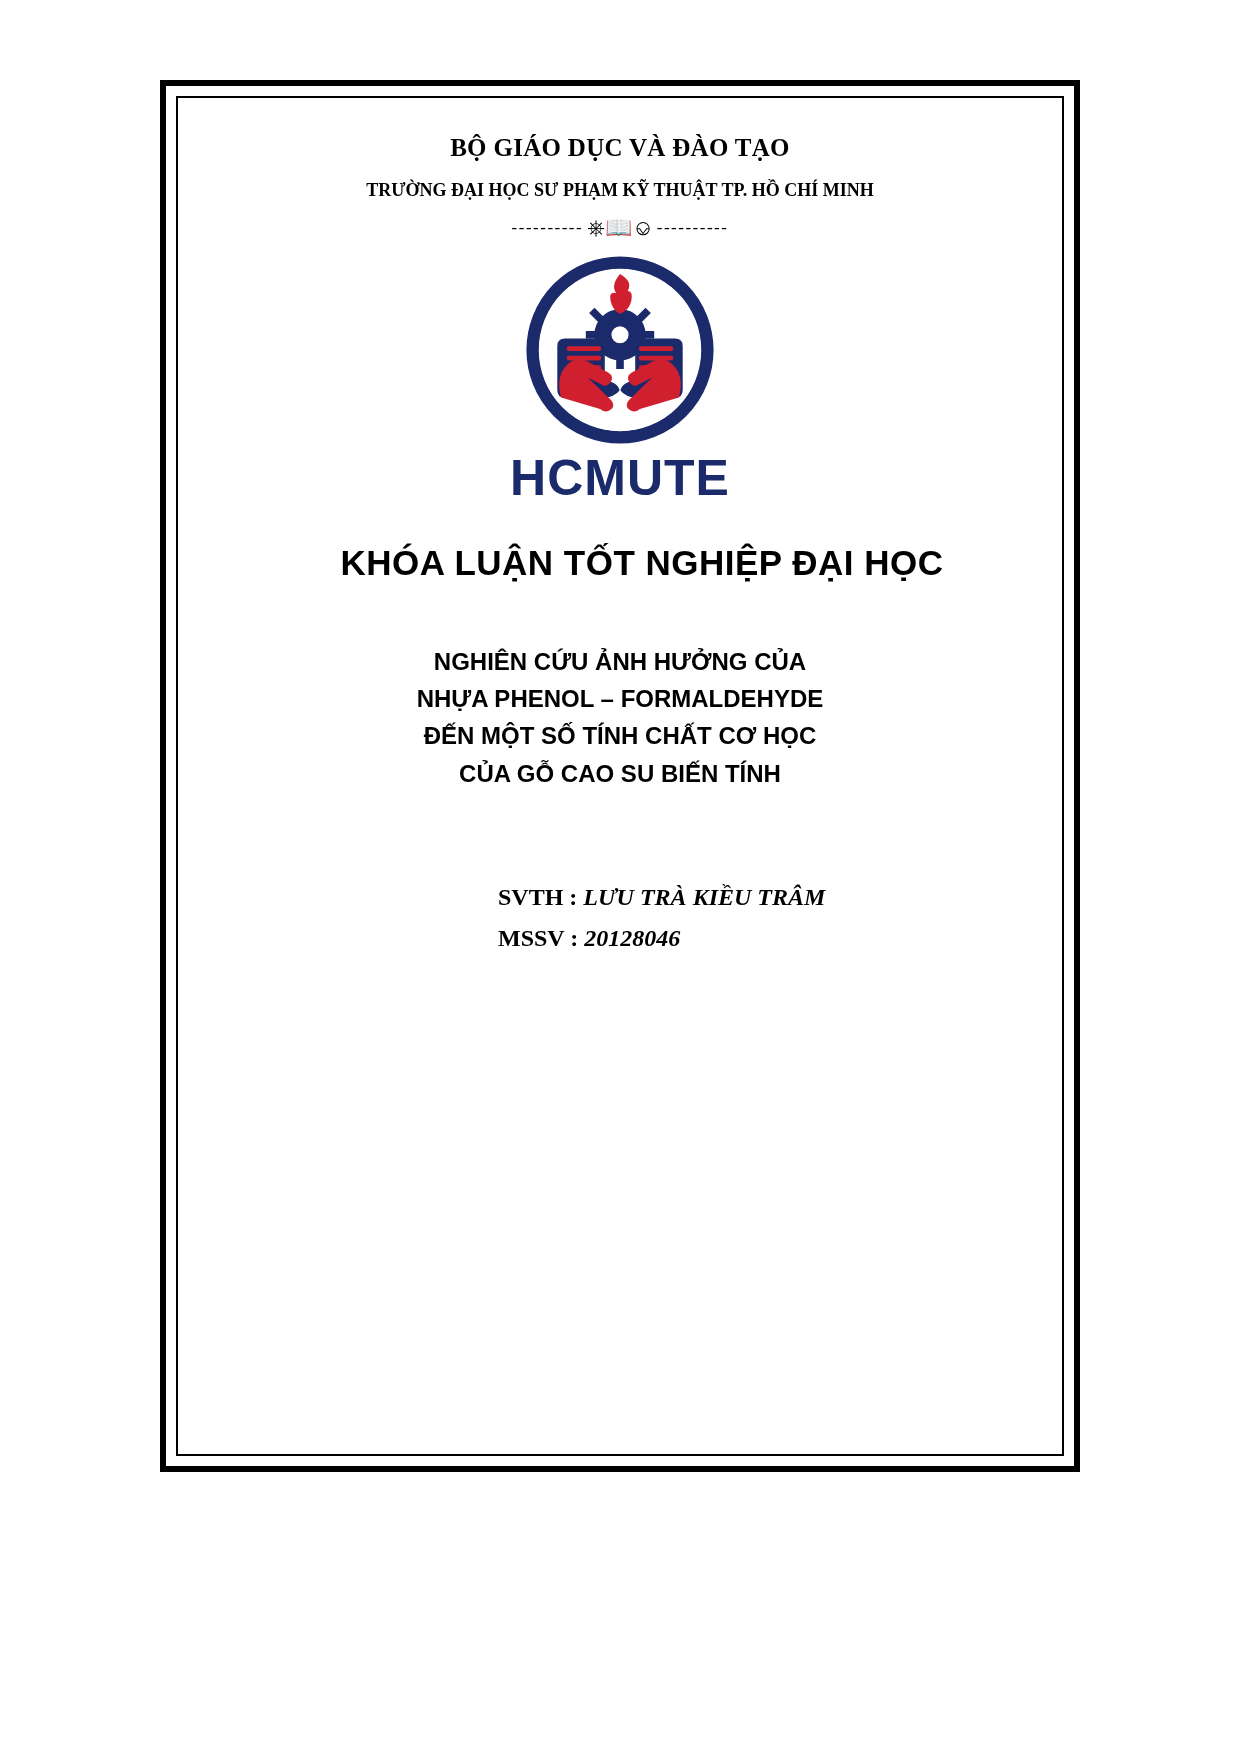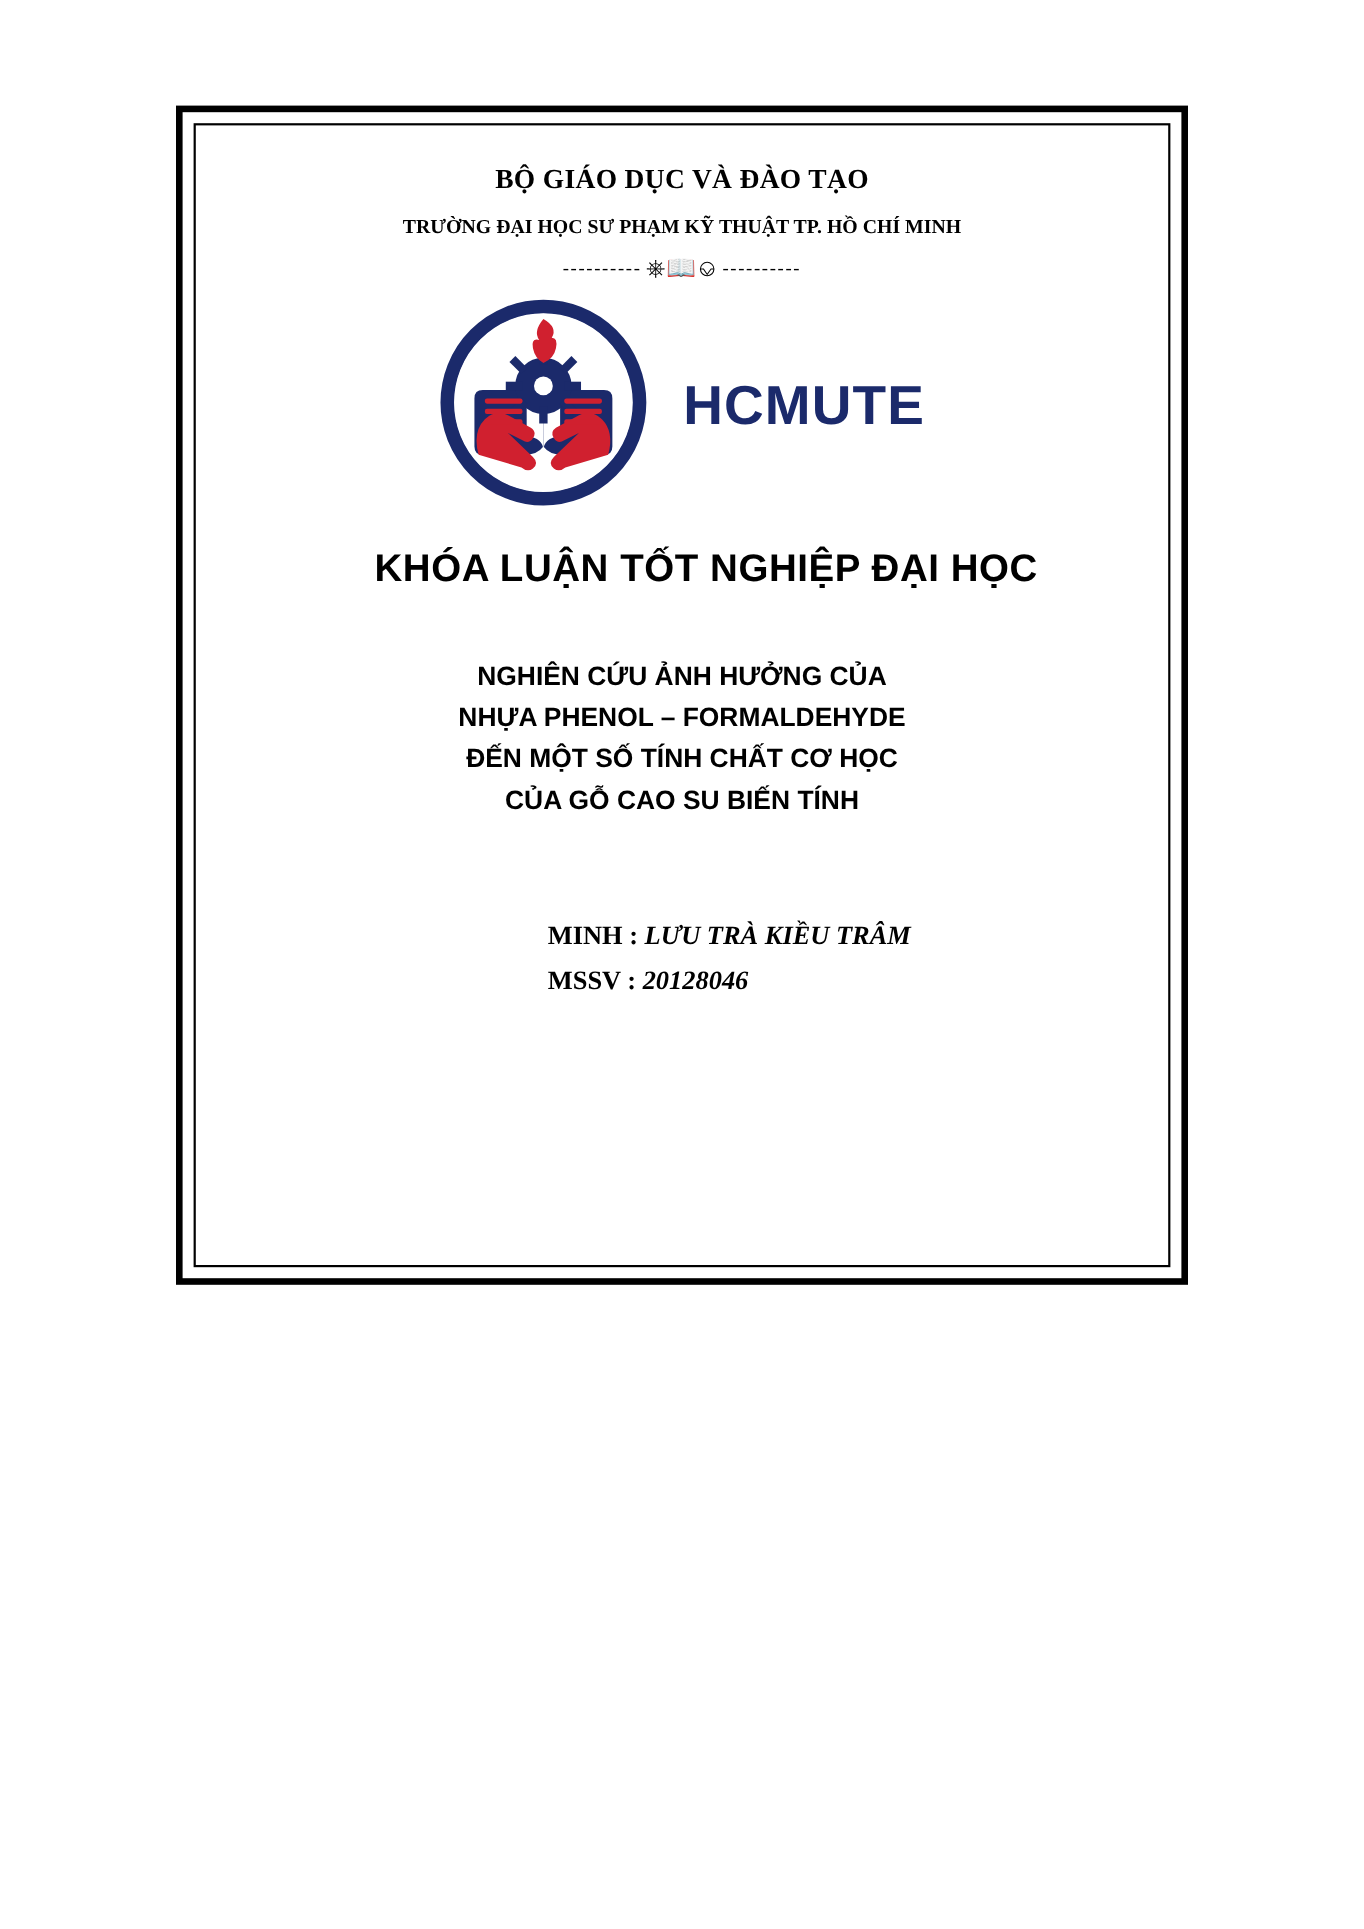--- a/index.html
+++ b/index.html
@@ -19,23 +19,23 @@
     position: relative;
     width: 1240px;
     height: 1754px;
     background: #ffffff;
   }
 
   
   .frame-outer {
     position: absolute;
     left: 160px;
-    top: 96px;
+    top: 80px;
     width: 920px;
-    height: 1072px;
+    height: 1392px;
     border: 6px solid #000000;
     box-sizing: border-box;
   }
   .frame-inner {
     position: absolute;
     left: 10px;
     top: 10px;
     right: 10px;
     bottom: 10px;
     border: 2px solid #000000;
@@ -84,23 +84,22 @@
   .divider-orn .book {
     font-size: 22px;
     line-height: 1;
     margin: 0 2px;
   }
 
   
   .logo-wrap {
     margin-top: 16px;
     display: flex;
-    flex-direction: row;
+    flex-direction: column;
     align-items: center;
-    gap: 32px;
   }
   .logo-mark {
     width: 190px;
     height: 190px;
     position: relative;
   }
   .logo-text {
     margin-top: 4px;
     font-family: "Liberation Sans", sans-serif;
     font-size: 50px;
@@ -239,21 +238,21 @@
 
         <div class="title-block">
           <div class="title-line">NGHIÊN CỨU ẢNH HƯỞNG CỦA</div>
           <div class="title-line">NHỰA PHENOL – FORMALDEHYDE</div>
           <div class="title-line">ĐẾN MỘT SỐ TÍNH CHẤT CƠ HỌC</div>
           <div class="title-line">CỦA GỖ CAO SU BIẾN TÍNH</div>
         </div>
 
         <div class="meta">
           <div class="meta-row">
-            <span class="meta-label">MINH :</span>
+            <span class="meta-label">SVTH :</span>
             <span class="meta-value">LƯU TRÀ KIỀU TRÂM</span>
           </div>
           <div class="meta-row">
             <span class="meta-label">MSSV :</span>
             <span class="meta-value">20128046</span>
           </div>
         </div>
 
         <div class="spacer"></div>
 

